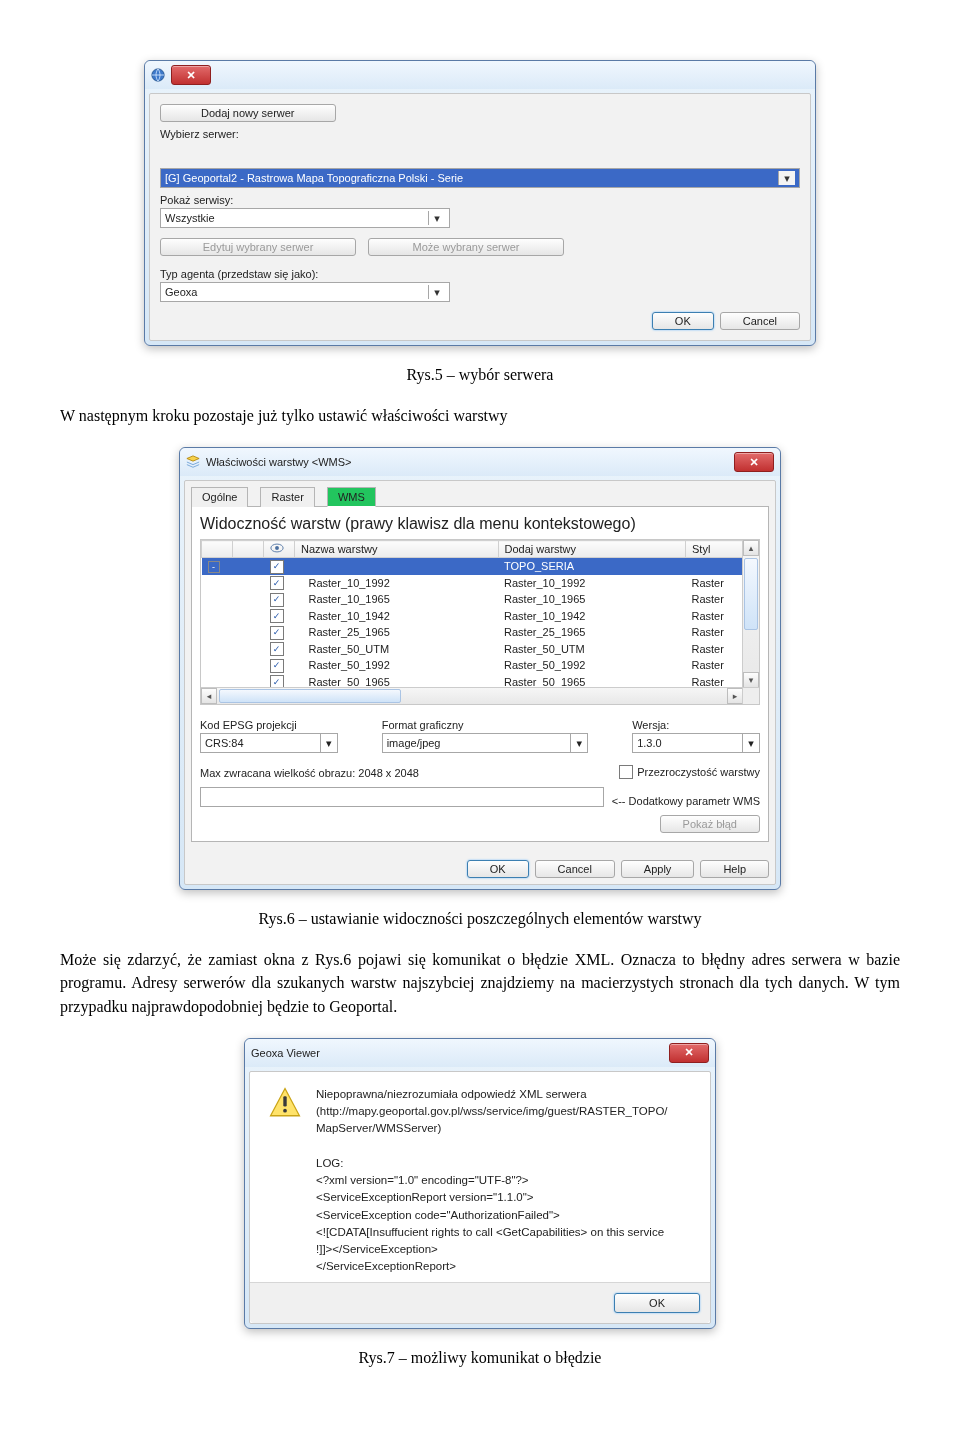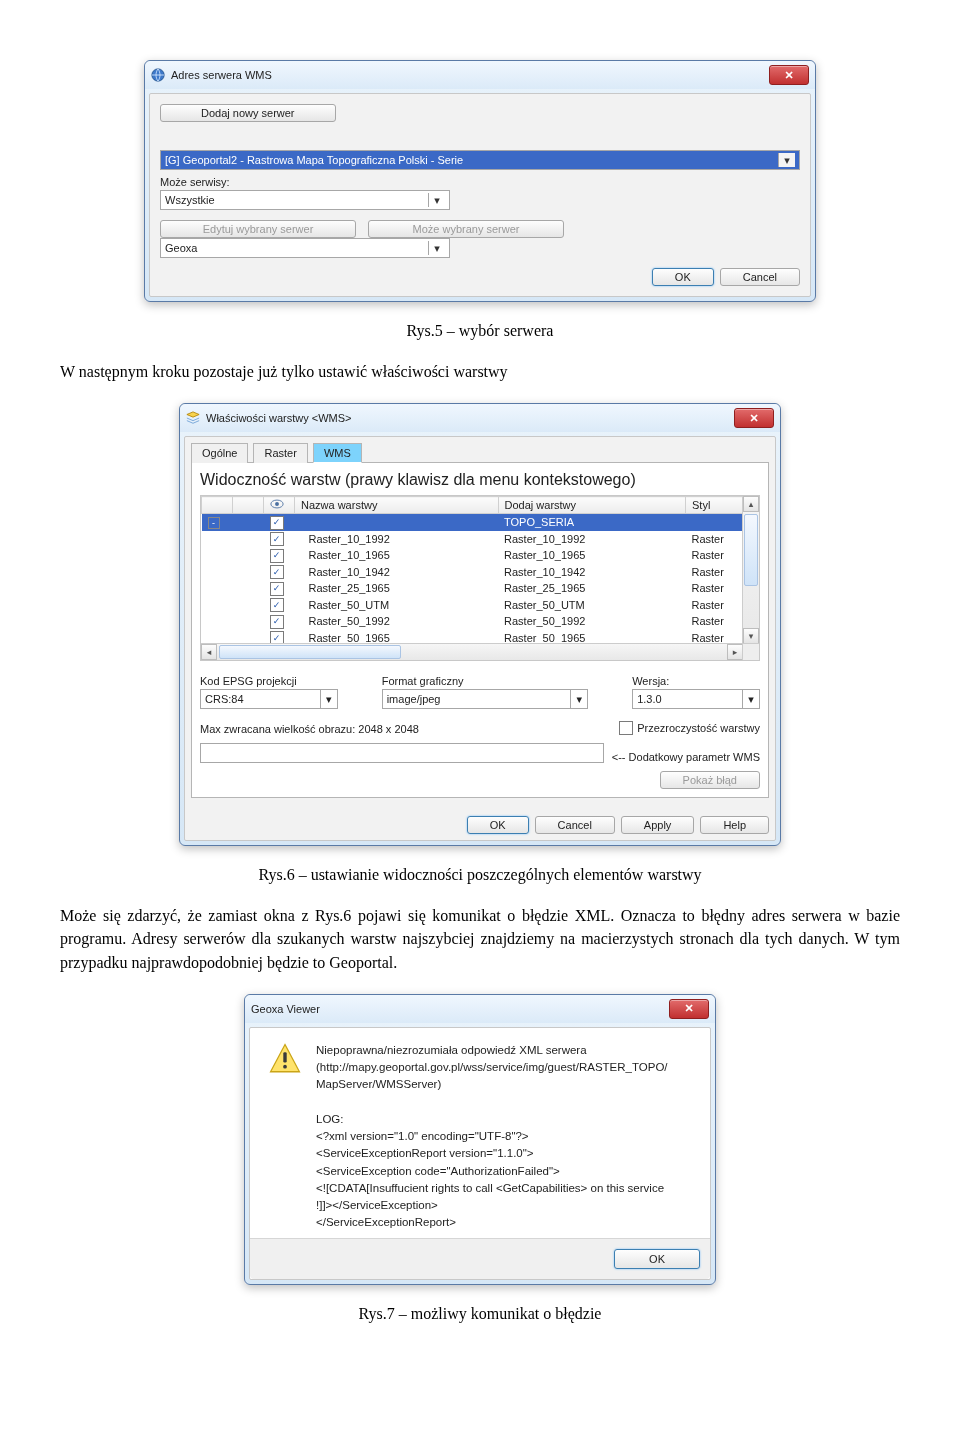--- a/index.html
+++ b/index.html
@@ -108,34 +108,34 @@
   .dialog-footer {
     display: flex;
     justify-content: flex-end;
     gap: 6px;
     padding-top: 10px;
   }
 
   
   .tabs {
     display: flex;
-    gap: 5px;
+    gap: 12px;
     margin-bottom: -1px;
   }
   .tab {
     padding: 3px 10px;
     background: #f0f0f0;
     border: 1px solid #b5b5b5;
     border-bottom: none;
     font-size: 11px;
     position: relative;
     z-index: 1;
   }
   .tab.active {
-    background: #7dd3fc;
+    background: #22c55e;
     border-bottom: 1px solid #fff;
     z-index: 2;
   }
   .tab-pane {
     border: 1px solid #b5b5b5;
     background: #fff;
     padding: 8px;
   }
   .hint-line { font-size: 16px; margin-bottom: 6px; }
 
@@ -234,38 +234,39 @@
 
 <div class="figure">
   <div class="win" style="width:670px;">
     <div class="titlebar">
       <span class="title-icon">
         <svg viewBox="0 0 16 16" width="14" height="14">
             <circle cx="8" cy="8" r="7" fill="#3d78c9" stroke="#1c4e8d"></circle>
             <path d="M1 8h14M8 1c3 4 3 10 0 14M8 1c-3 4-3 10 0 14" stroke="#cfe5ff" stroke-width="1" fill="none"></path>
           </svg>
       </span>
-      <span class="title-text">Adres serwera WMS</span>
       <span class="close-btn">✕</span>
     </div>
     <div class="win-body">
       <div class="btn" style="padding:2px 40px;">Dodaj nowy serwer</div>
+      <div class="label">Wybierz serwer:</div>
       <div class="field blue" style="width:100%;">
         <span>[G] Geoportal2 - Rastrowa Mapa Topograficzna Polski - Serie</span>
         <span class="dd-arrow">▾</span>
       </div>
-      <div class="label">Może serwisy:</div>
+      <div class="label">Pokaż serwisy:</div>
       <div class="field" style="width:290px;">
         <span>Wszystkie</span>
         <span class="dd-arrow">▾</span>
       </div>
       <div style="margin-top:10px; display:flex; gap:12px;">
         <span class="btn disabled" style="width:150px;text-align:center;">Edytuj wybrany serwer</span>
         <span class="btn disabled" style="width:150px;text-align:center;">Może wybrany serwer</span>
       </div>
+      <div class="label" style="margin-top:12px;">Typ agenta (przedstaw się jako):</div>
       <div class="field" style="width:290px;">
         <span>Geoxa</span>
         <span class="dd-arrow">▾</span>
       </div>
       <div class="dialog-footer">
         <span class="btn primary">OK</span>
         <span class="btn">Cancel</span>
       </div>
     </div>
   </div>

